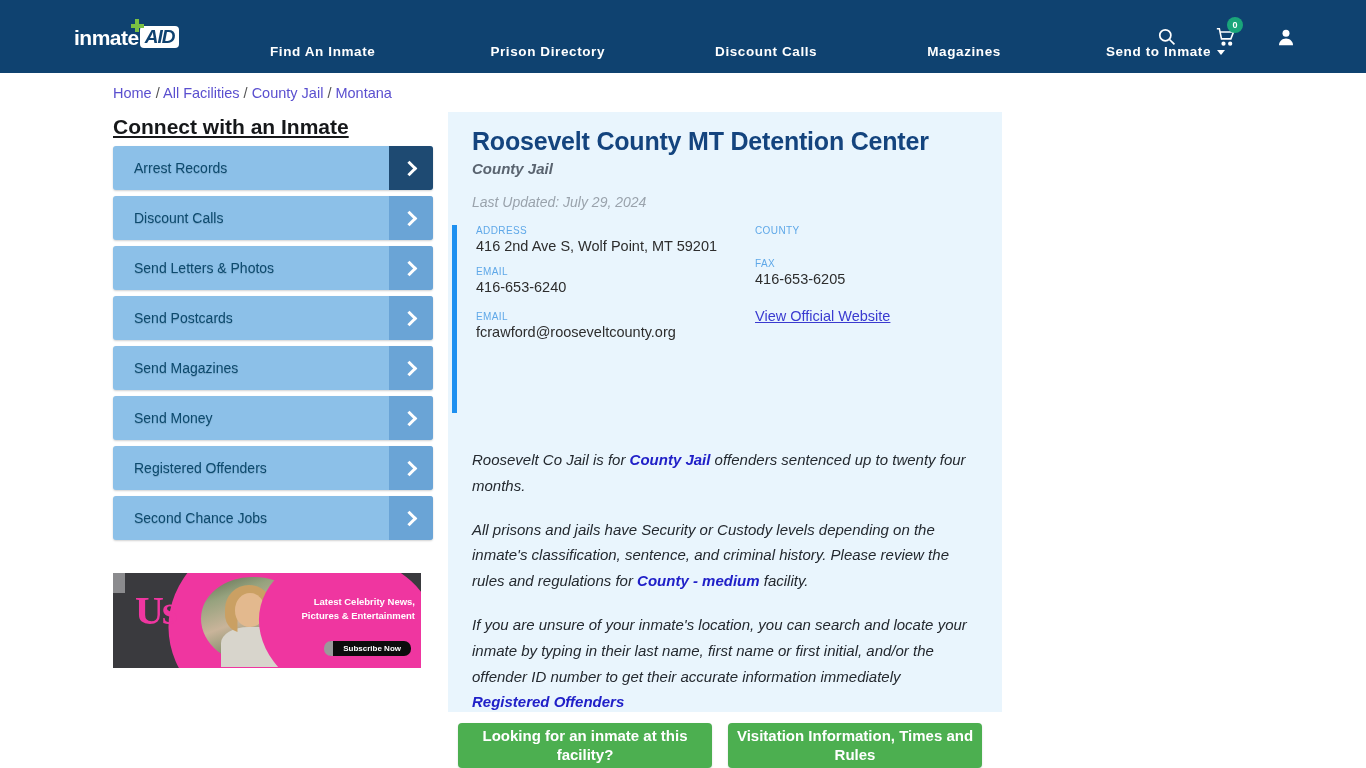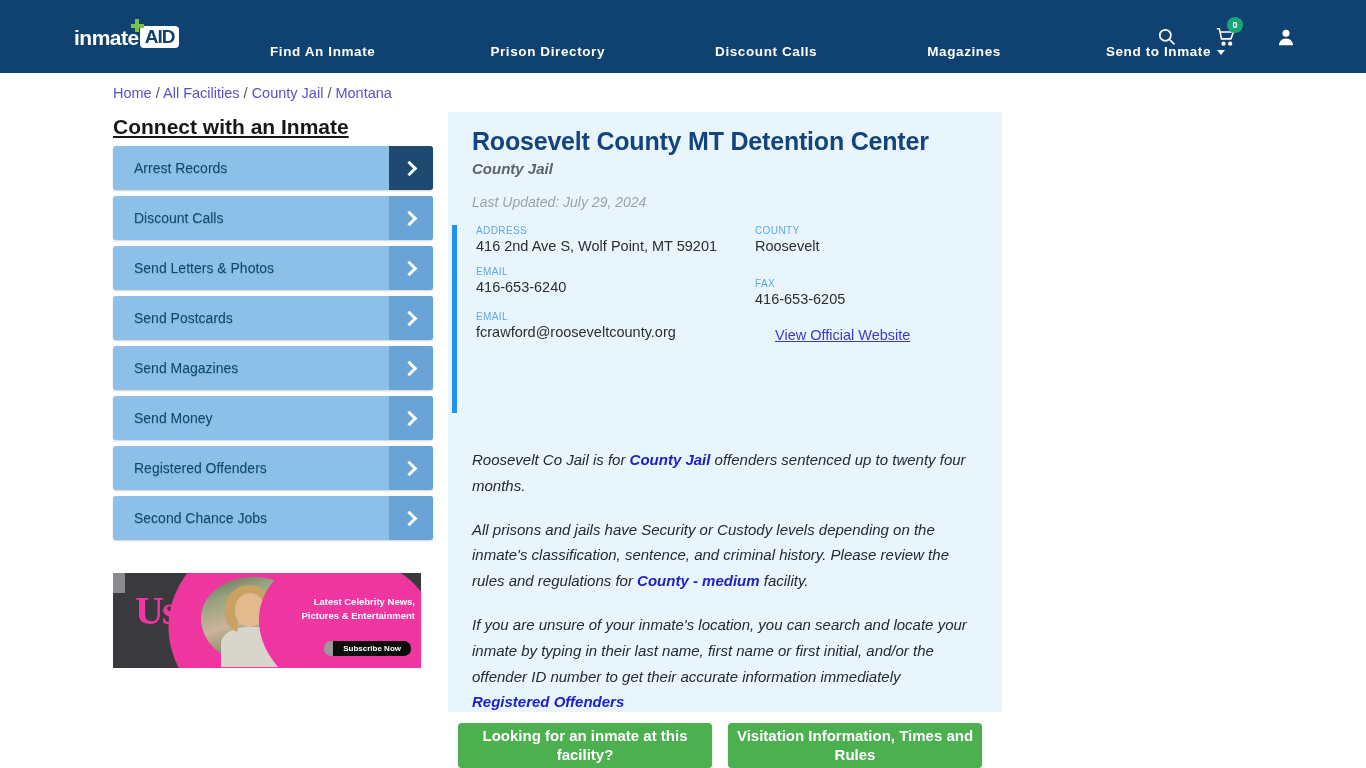--- a/index.html
+++ b/index.html
@@ -29,20 +29,21 @@
   }
   .logo-aid {
     position: relative;
     background: #ffffff; color: #0f4270;
     font-size: 19px; font-weight: bold;
     padding: 1px 5px 2px 5px;
     border-radius: 4px;
     margin-left: 1px;
     letter-spacing: -1px;
     line-height: 1;
+    font-style: italic;
   }
   .logo-plus {
     position: absolute; left: -9px; top: -7px;
     width: 13px; height: 13px;
   }
   .logo-plus:before, .logo-plus:after {
     content:""; position:absolute; background:#7ac143;
   }
   .logo-plus:before { left: 4.5px; top: 0; width: 4px; height: 13px; }
   .logo-plus:after  { left: 0; top: 4.5px; width: 13px; height: 4px; }
@@ -200,21 +201,21 @@
     font-weight:normal; margin-bottom: 1px;
   }
   .info-value {
     font-size:14.5px; color:#2d2d2d; line-height:1.28;
     word-break: break-word;
   }
   .info-item { margin-bottom:15px; }
   .info-item.addr { margin-bottom:10px; }
   .info-link {
     font-size:14.5px; color:#3a3ad0;
-    text-decoration:underline; cursor:pointer;margin-left:20px;
+    text-decoration:underline; cursor:pointer;
   }
 
   .paras { position:absolute; left:24px; top:335px; width:508px; }
   .para {
     font-size:15px; font-style:italic; color:#24292f;
     line-height:1.72; margin-bottom:18px;
   }
   .para b { color:#2020c8; font-style:italic; font-weight:bold; }
   .para .linkb { color:#2020c8; font-weight:bold; font-style:italic;
                  cursor:pointer; }
@@ -373,21 +374,20 @@
           <div class="info-value">416-653-6240</div>
         </div>
         <div class="info-item">
           <div class="info-label">EMAIL</div>
           <div class="info-value">fcrawford@rooseveltcounty.org</div>
         </div>
       </div>
       <div class="info-col-r">
         <div class="info-item addr">
           <div class="info-label">COUNTY</div>
-          <div class="info-value">Roosevelt</div>
         </div>
         <div class="info-item" style="margin-top:22px">
           <div class="info-label">FAX</div>
           <div class="info-value">416-653-6205</div>
         </div>
         <div class="info-item" style="margin-top:18px">
           <span class="info-link">View Official Website</span>
         </div>
       </div>
     </div>

